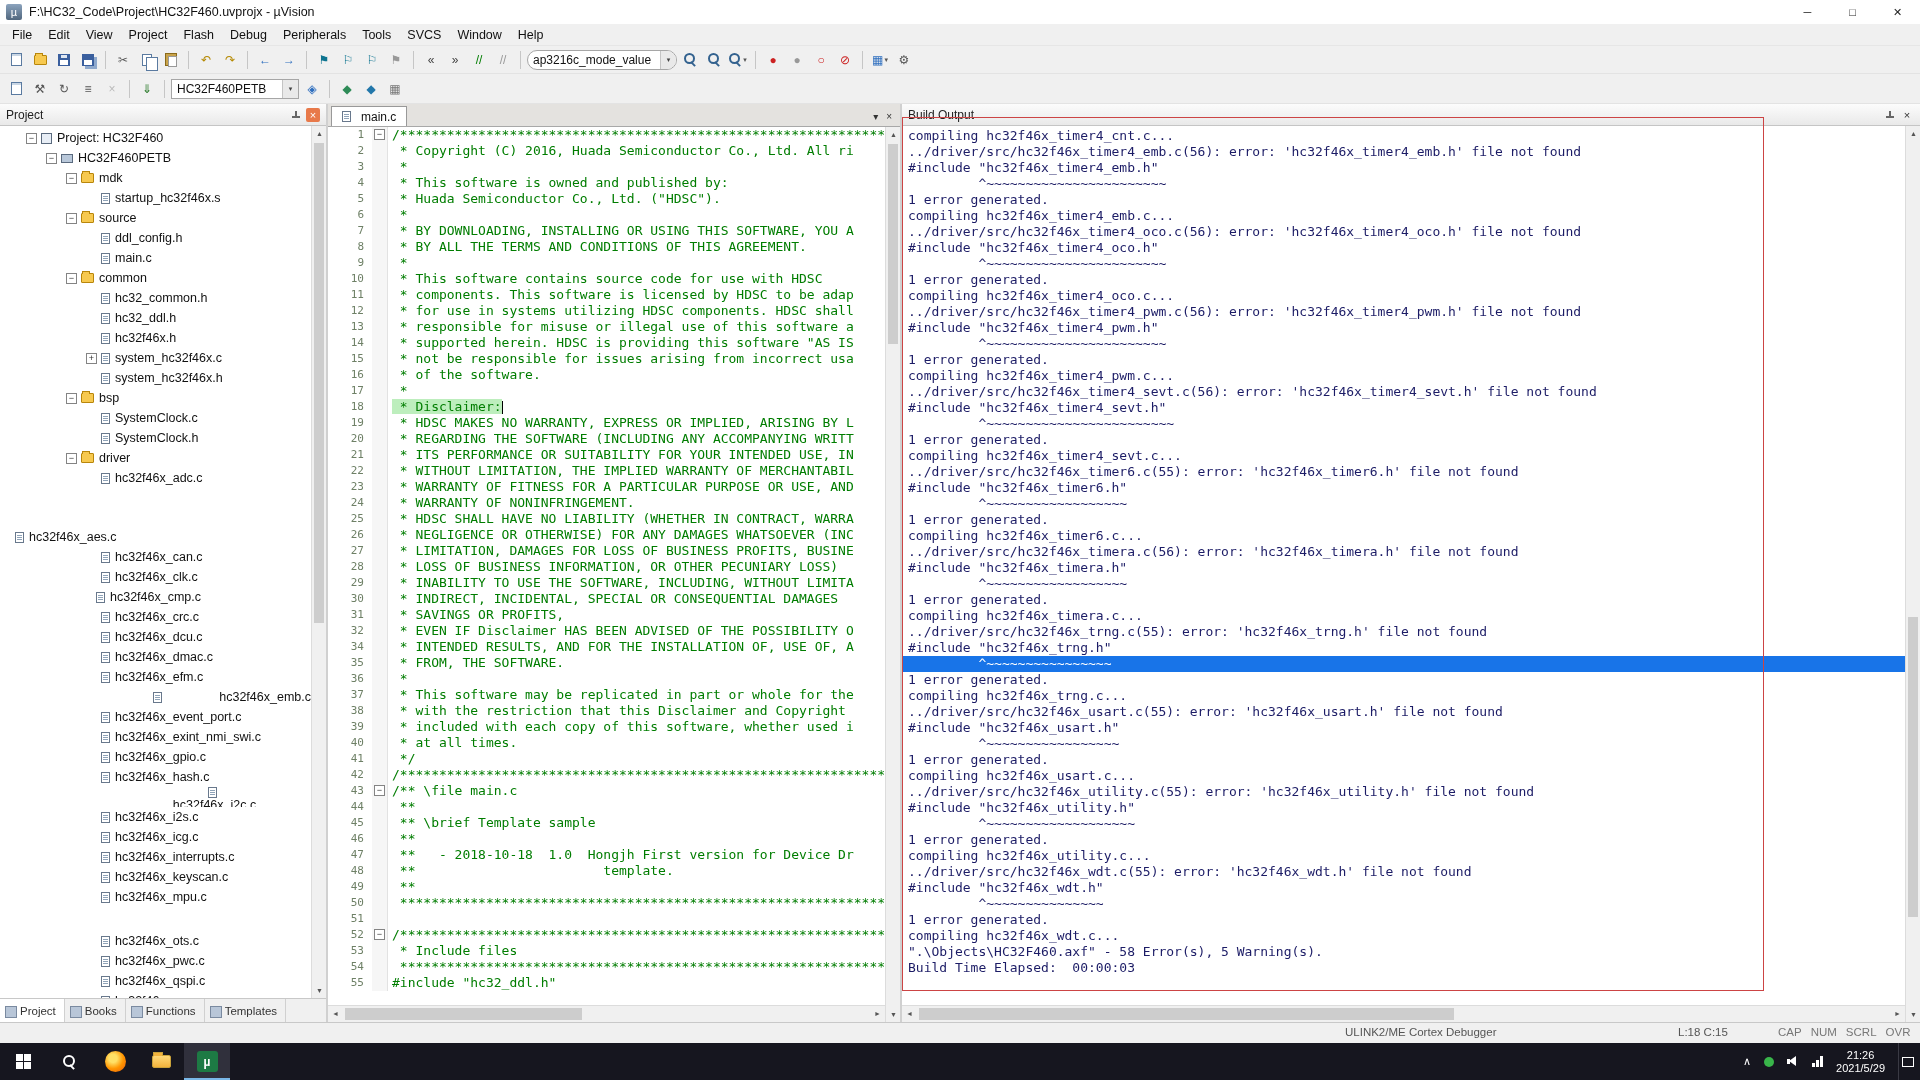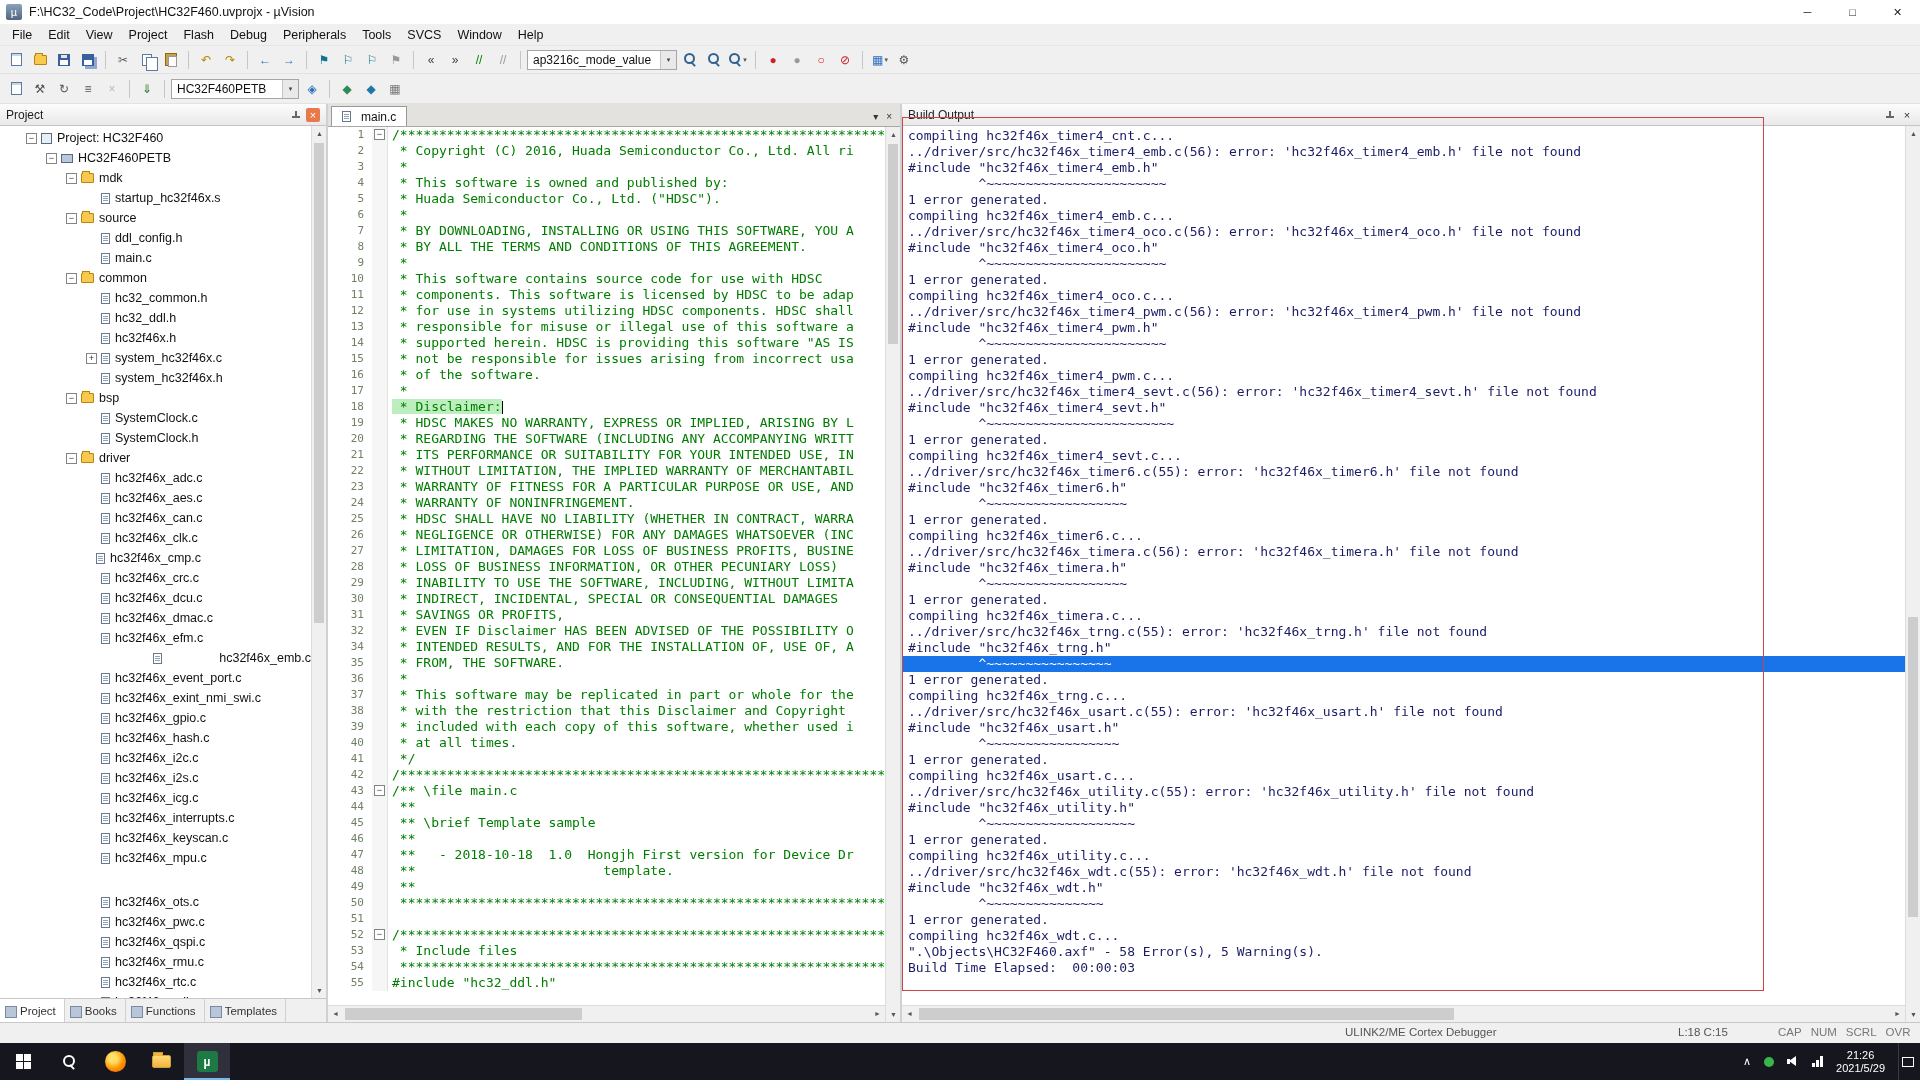--- a/index.html
+++ b/index.html
@@ -275,21 +275,21 @@
       <span class="tb-btn">
         <span class="tbg" style="color: rgb(68, 68, 68);">»</span>
       </span>
       <span class="tb-btn">
         <span class="tbg" style="color: rgb(0, 125, 0);">//</span>
       </span>
       <span class="tb-btn">
         <span class="tbg" style="color: rgb(153, 153, 153);">//</span>
       </span>
       <span class="tb-sep"></span>
-      <div class="tb-combo" style="width: 150px;">
+      <div class="tb-combo" style="width: 150px; border-radius: 10px;">
         <span class="tb-combo-text">ap3216c_mode_value</span>
         <span class="tb-combo-dd">▾</span>
       </div>
       <span class="tb-btn">
         <span class="tbi ic-mag"></span>
       </span>
       <span class="tb-btn">
         <span class="tbi ic-mag"></span>
       </span>
       <span class="tb-btn">
@@ -453,21 +453,21 @@
             <div class="trow" style="padding-left: 66px;">
               <span class="expbox">−</span>
               <span class="tico ic-folder"></span>
               <span class="tlabel">driver</span>
             </div>
             <div class="trow" style="padding-left: 86px;">
               <span class="expspace"></span>
               <span class="tico ic-file"></span>
               <span class="tlabel">hc32f46x_adc.c</span>
             </div>
-            <div class="trow" style="padding-left: 86px;">
+            <div class="trow" style=" margin-top: 39px;">
               <span class="expspace"></span>
               <span class="tico ic-file"></span>
               <span class="tlabel">hc32f46x_aes.c</span>
             </div>
             <div class="trow" style="padding-left: 86px;">
               <span class="expspace"></span>
               <span class="tico ic-file"></span>
               <span class="tlabel">hc32f46x_can.c</span>
             </div>
             <div class="trow" style="padding-left: 86px;">
@@ -518,21 +518,21 @@
             <div class="trow" style="padding-left: 86px;">
               <span class="expspace"></span>
               <span class="tico ic-file"></span>
               <span class="tlabel">hc32f46x_gpio.c</span>
             </div>
             <div class="trow" style="padding-left: 86px;">
               <span class="expspace"></span>
               <span class="tico ic-file"></span>
               <span class="tlabel">hc32f46x_hash.c</span>
             </div>
-            <div class="trow" style="padding-left: 86px;">
+            <div class="trow" style="padding-left: 118px; flex-direction: column;">
               <span class="expspace"></span>
               <span class="tico ic-file"></span>
               <span class="tlabel">hc32f46x_i2c.c</span>
             </div>
             <div class="trow" style="padding-left: 86px;">
               <span class="expspace"></span>
               <span class="tico ic-file"></span>
               <span class="tlabel">hc32f46x_i2s.c</span>
             </div>
             <div class="trow" style="padding-left: 86px;">

